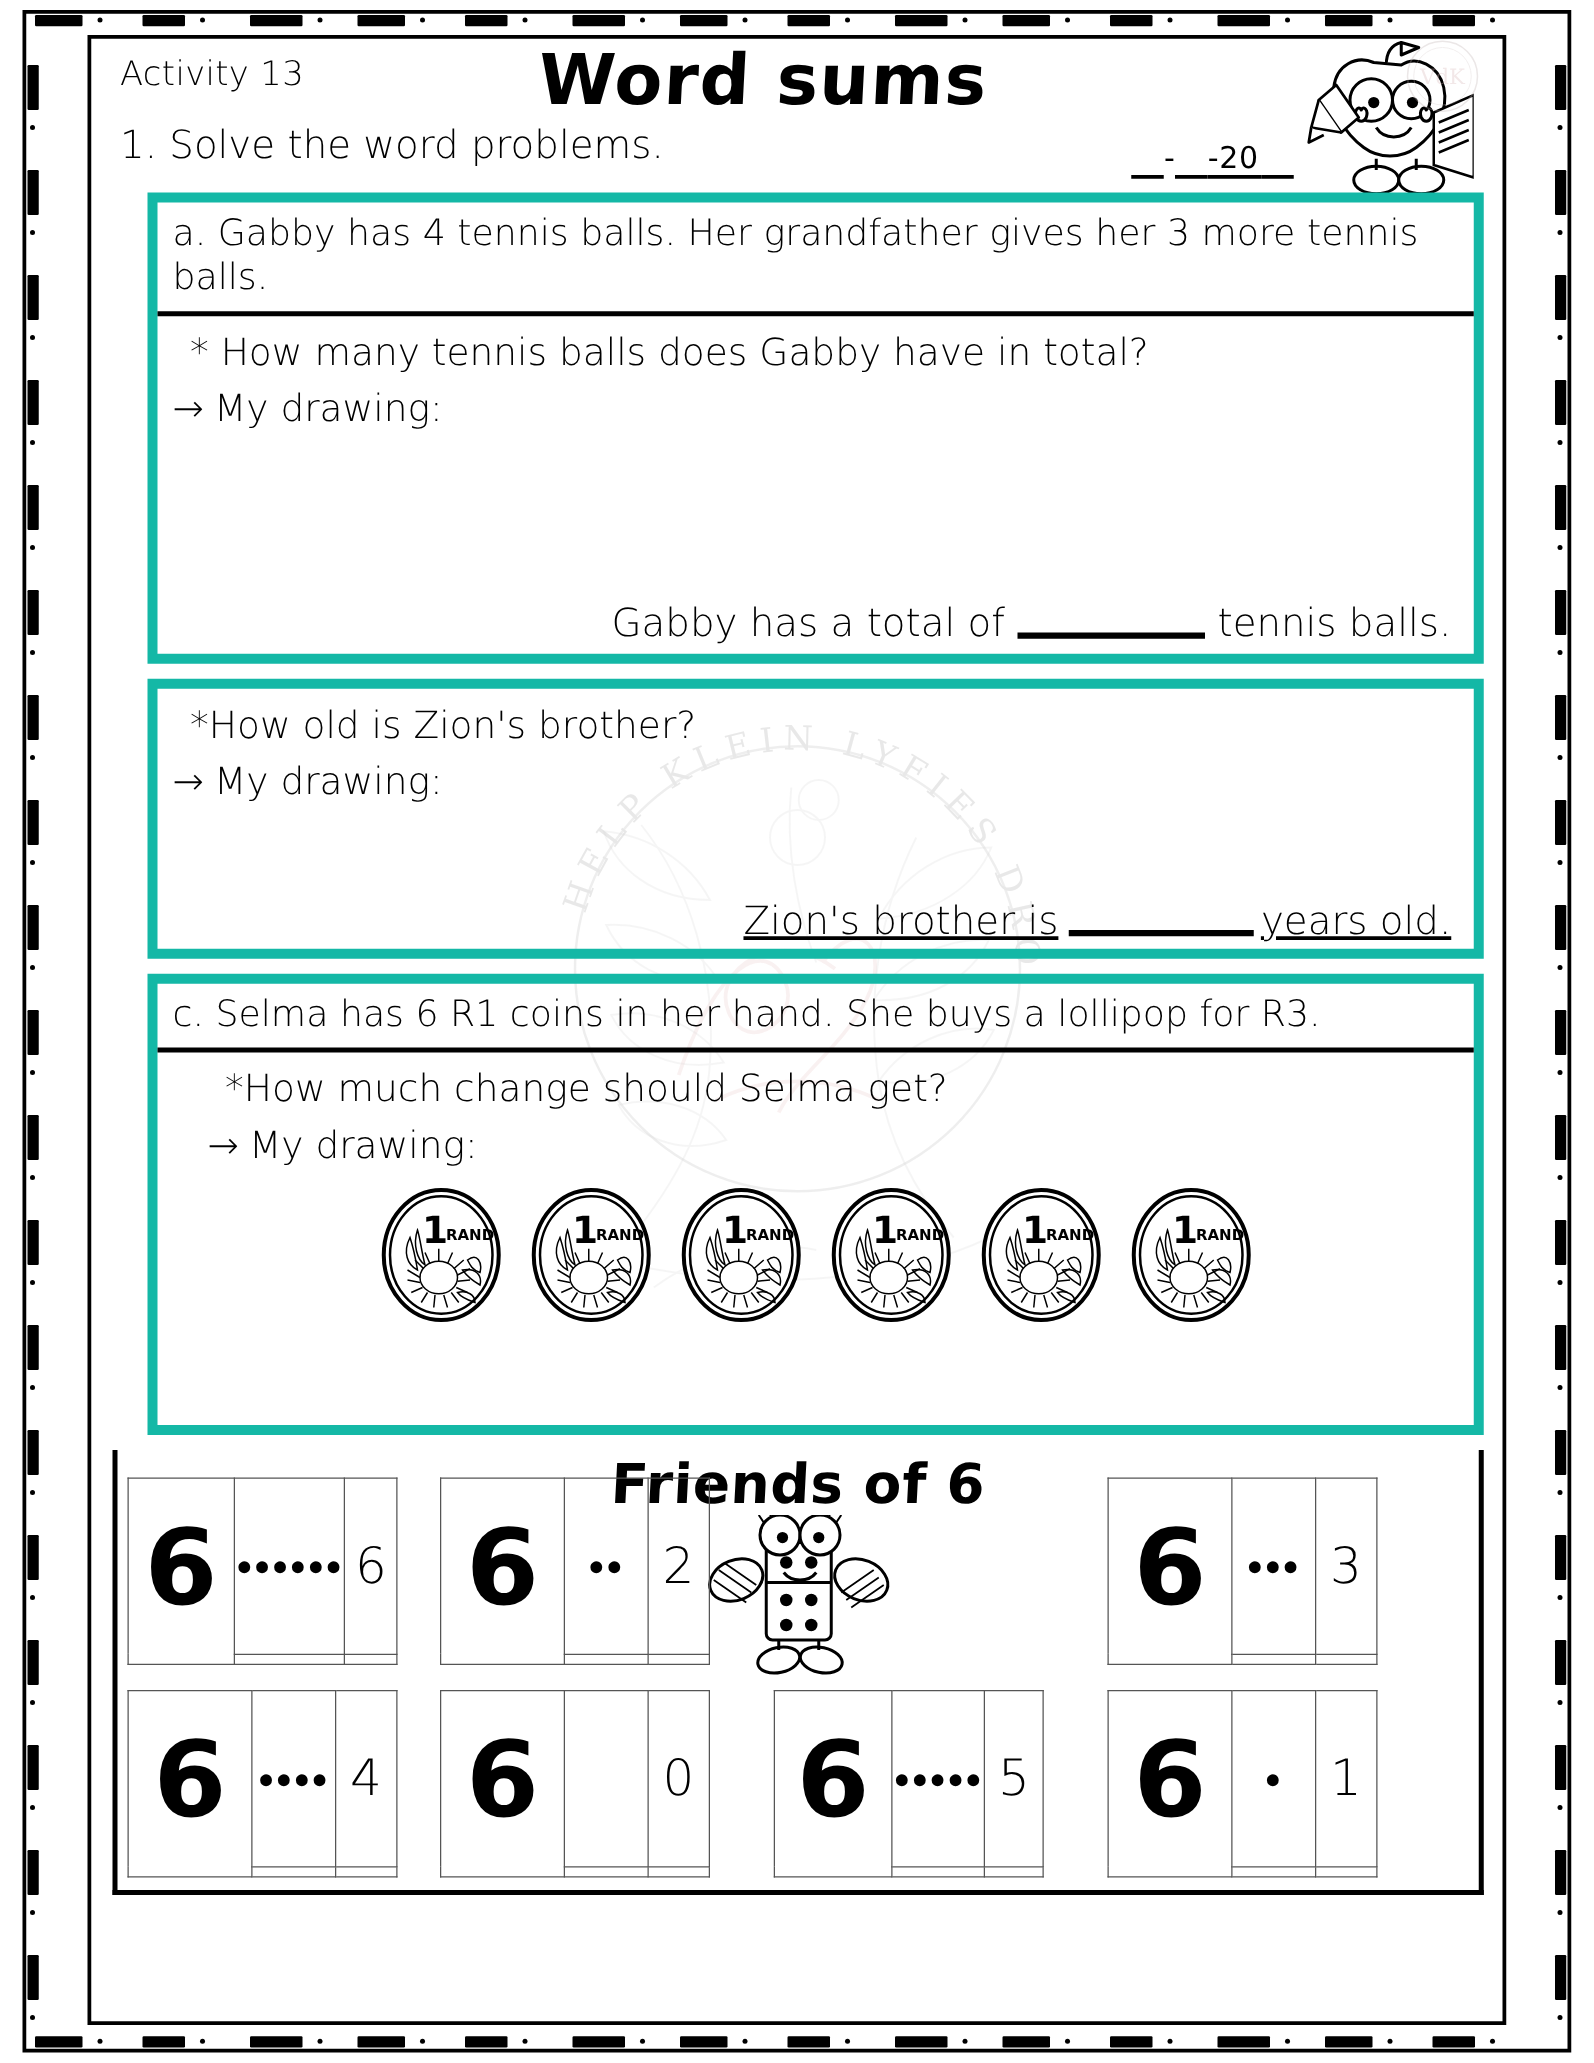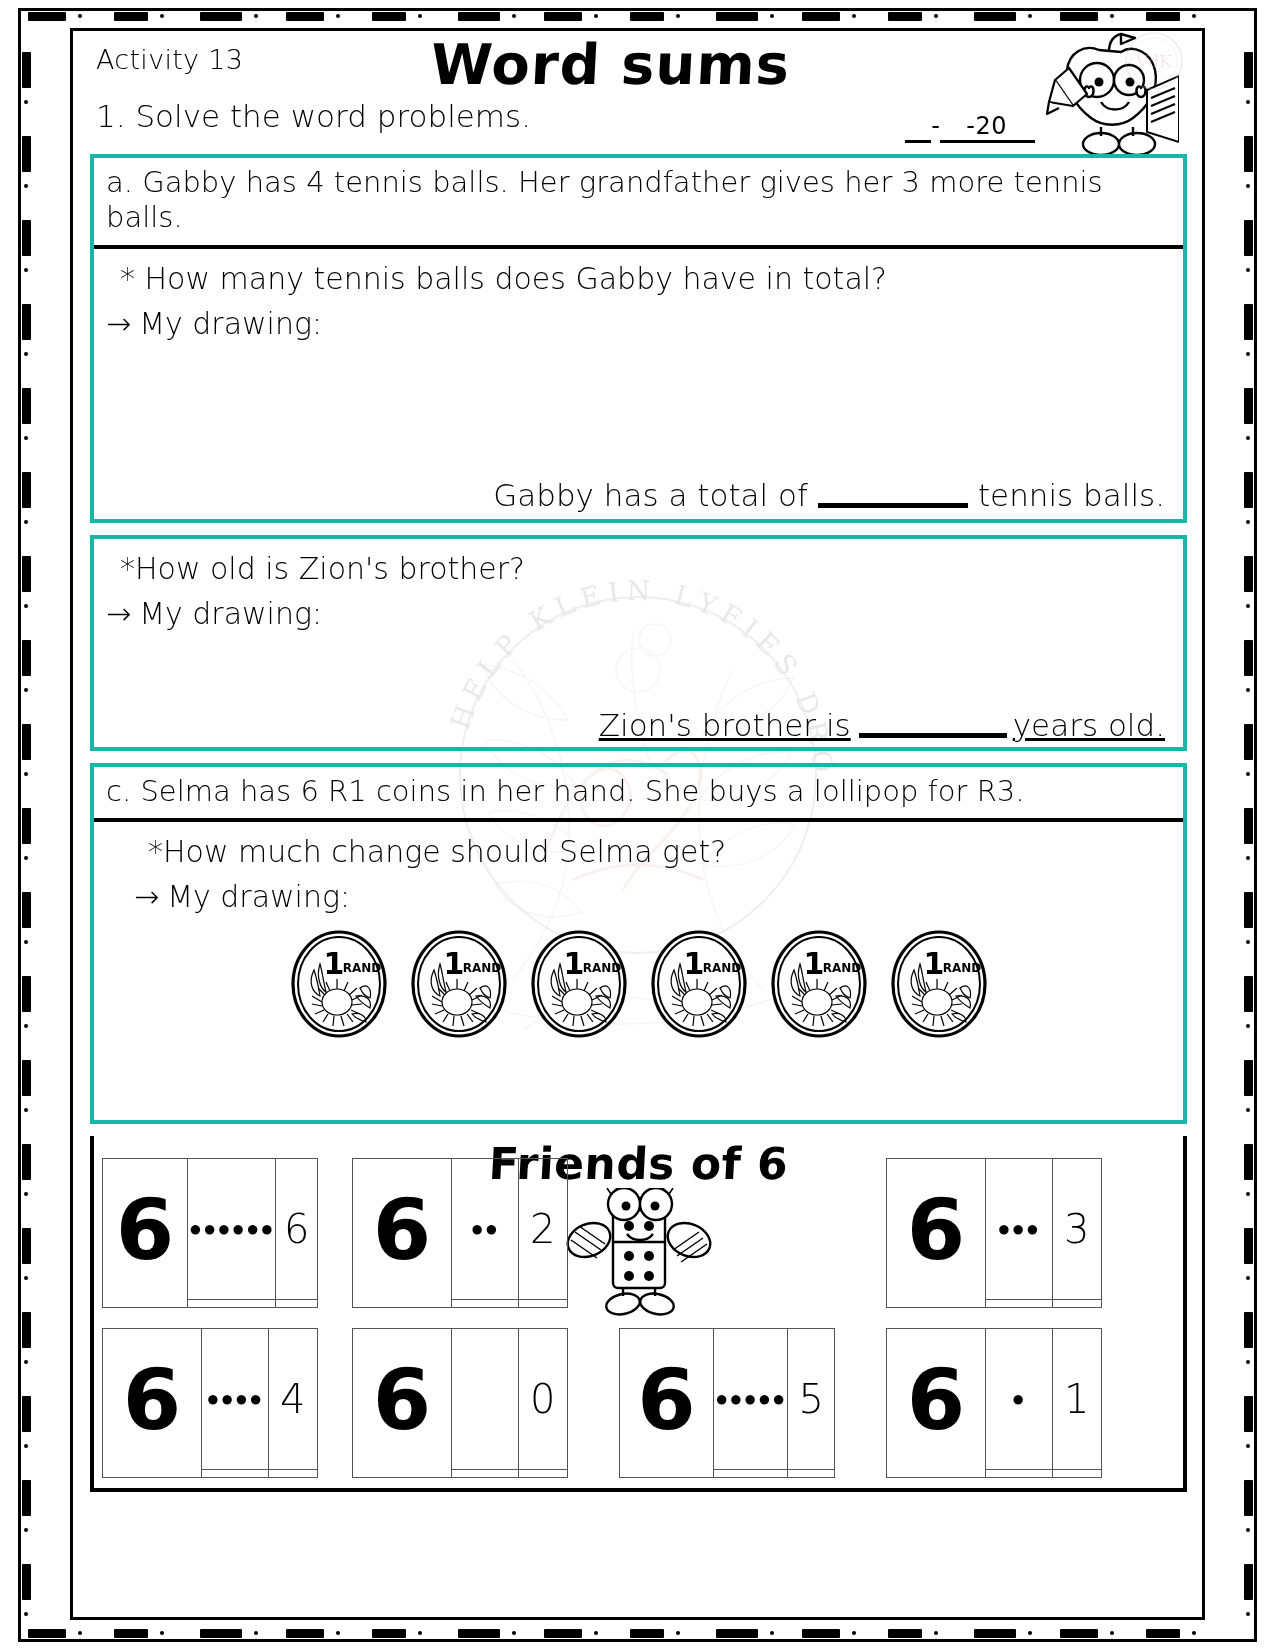--- a/index.html
+++ b/index.html
@@ -66,21 +66,21 @@
   .dateline u{text-decoration:none;border-bottom:3px solid #000;padding:0 13px;}
   .dateline .yr{border-bottom:3px solid #000;padding:0 2px 0 0;}
 
   
   .clip-apple{position:absolute;right:8px;top:-4px;width:150px;height:130px;}
 
   
   .stamp{position:absolute;right:2px;top:-6px;width:62px;height:62px;opacity:.32;}
 
   
-  .qblock{border:4px solid #14b8a6;margin-bottom:12px;background:transparent;position:relative;}
+  .qblock{border:8px solid #14b8a6;margin-bottom:12px;background:transparent;position:relative;margin-left:28px;}
   .qhead{
     border-bottom:4px solid #000;
     padding:7px 12px 9px 12px;
     font-size:29px;line-height:1.22;
     font-family:"DejaVu Sans", sans-serif;
     font-weight:300;
   }
   .qhead .cont{display:block;padding-left:26px;}
   .qbody{position:relative;padding:10px 12px 8px 12px;}
   .qline{

